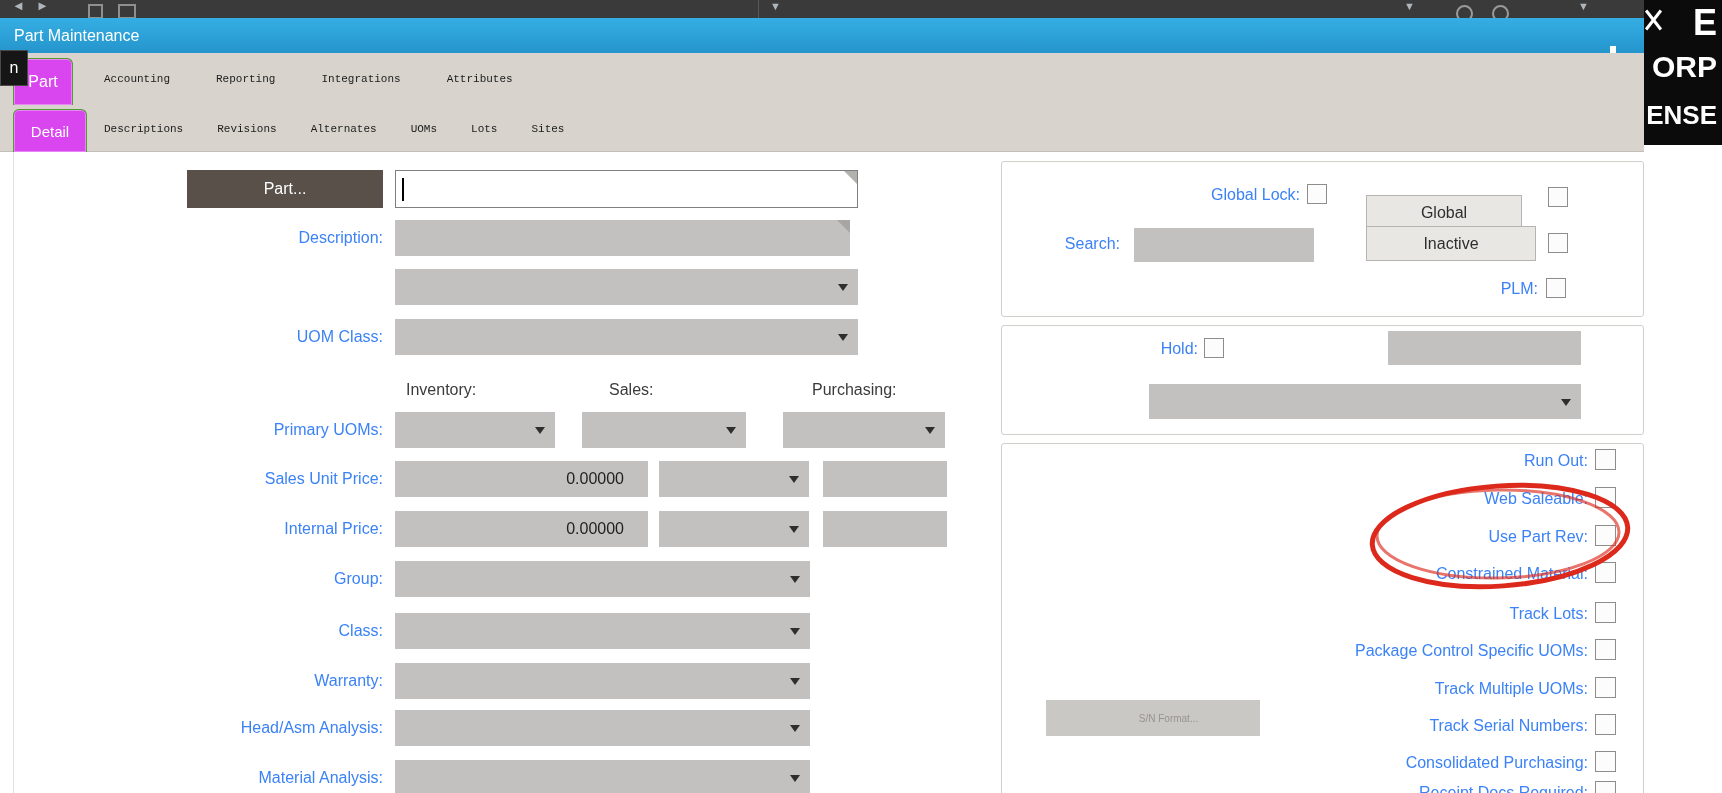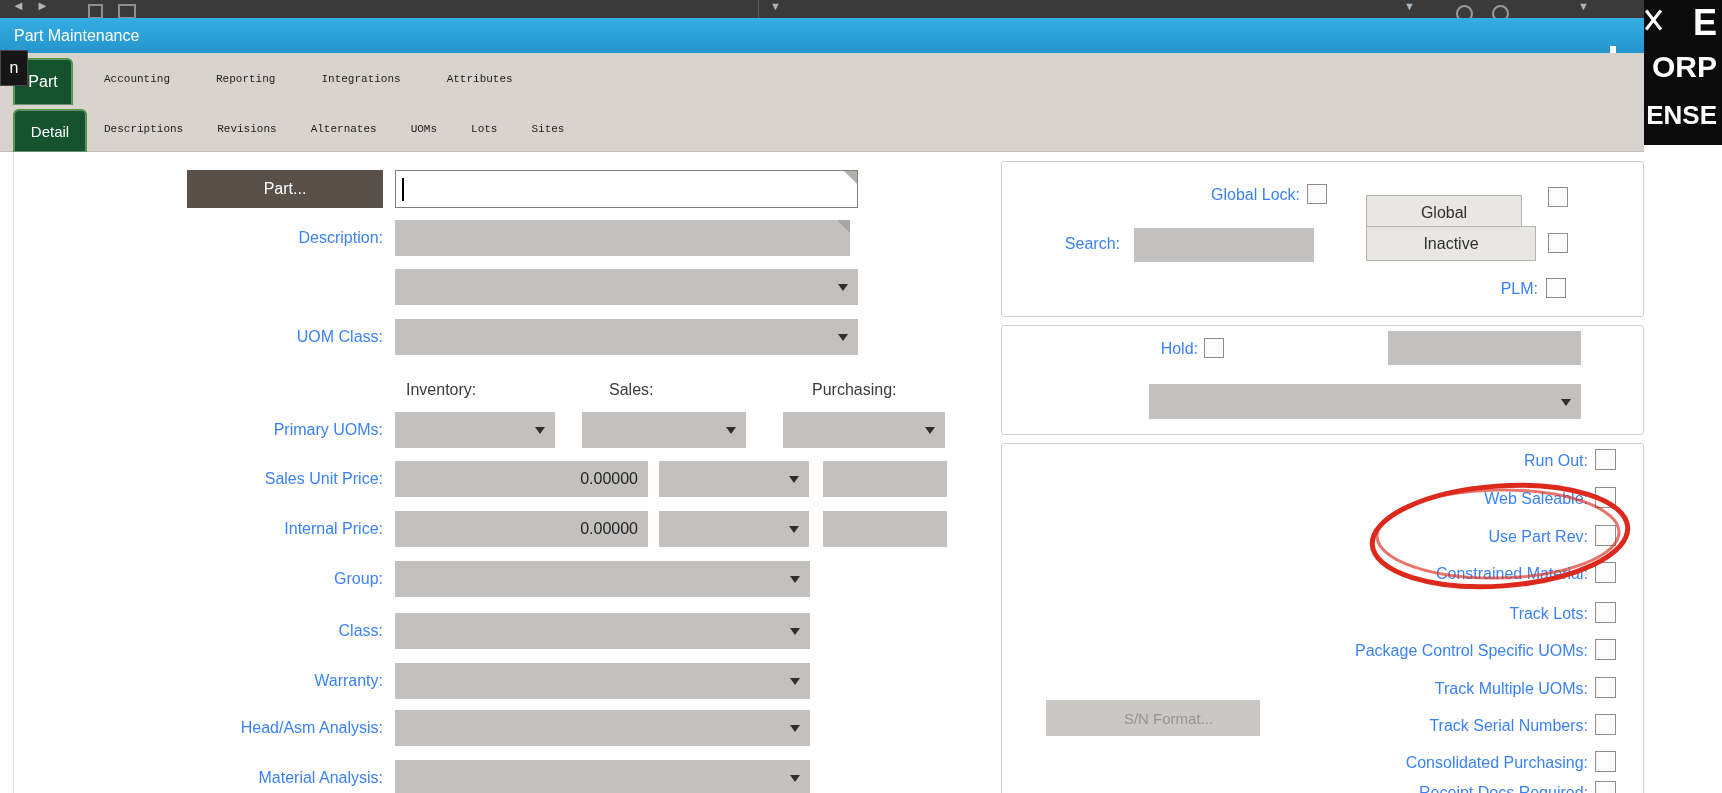--- a/index.html
+++ b/index.html
@@ -19,41 +19,41 @@
   .logo{position:absolute;left:1644px;top:0;width:78px;height:145px;background:#0b0b0b;overflow:hidden;}
   .logo-line{position:absolute;right:5px;color:#fff;font-weight:700;white-space:nowrap;}
   
   .badge{position:absolute;left:0;top:50px;width:26px;height:34px;background:#161616;color:#fff;
          font-size:16px;display:flex;align-items:center;justify-content:center;border:1px solid #4a4a4a;z-index:40;}
   
   .tabrow{position:absolute;left:0;width:1644px;background:#d8d4cd;display:flex;align-items:center;box-sizing:border-box;}
   .tabrow1{top:53px;height:52px;padding-left:104px;gap:46px;}
   .tabrow2{top:105px;height:47px;padding-left:104px;gap:34px;}
   .tab-inactive{color:#1c1c1c;font-size:11px;white-space:nowrap;cursor:default;font-family:Liberation Mono, monospace;}
-  .tab-active{position:absolute;background:#14532d;border:1px solid #4f9c31;border-bottom:none;
+  .tab-active{position:absolute;background:#d946ef;border:1px solid #4f9c31;border-bottom:none;
               border-radius:6px 6px 0 0;color:#fff;display:flex;align-items:center;justify-content:center;
               font-size:16px;box-shadow:inset 0 0 0 1px rgba(255,255,255,.35);box-sizing:border-box;z-index:5;}
   .rule{position:absolute;left:0;top:151px;width:1644px;height:1px;background:#c2bfba;}
   .vline{position:absolute;left:13px;top:152px;width:1px;height:641px;background:#e3e1dd;}
   
   .lbl{position:absolute;color:#3b82f6;font-size:16px;text-align:right;white-space:nowrap;}
   .hdr{position:absolute;color:#3b3b3b;font-size:16px;white-space:nowrap;}
   .fld{position:absolute;background:#c2c1bf;box-sizing:border-box;}
-  .fld.num{display:flex;align-items:center;justify-content:flex-end;padding-right:10px;
+  .fld.num{display:flex;align-items:center;justify-content:flex-end;padding-right:24px;
            color:#1f1f1f;font-size:16px;}
   .combo{position:absolute;background:#c2c1bf;box-sizing:border-box;}
   .arr{position:absolute;right:10px;top:50%;margin-top:-3px;width:0;height:0;
        border-left:5px solid transparent;border-right:5px solid transparent;border-top:7px solid #2e2e2e;}
   .fold{position:absolute;right:0;top:0;width:0;height:0;
         border-top:13px solid #b3b1ad;border-left:13px solid transparent;}
   .cb{position:absolute;width:20px;height:20px;background:#fcfcfc;border:1px solid #8f8d89;box-sizing:border-box;}
   .btn{position:absolute;background:#e9e7e3;border:1px solid #b6b4b0;color:#2e2e2e;font-size:16px;
        display:flex;align-items:center;justify-content:center;box-sizing:border-box;cursor:default;}
   .btn.dark{background:#585049;border:none;color:#fff;}
-  .btn.disabled{background:#cac8c4;border:none;color:#97948f;font-size:15px;padding-left:31px;}
+  .btn.disabled{background:#cac8c4;border:none;color:#97948f;font-size:10px;padding-left:31px;}
   .gbox{position:absolute;border:1px solid #d1cfca;border-radius:3px;background:#fff;box-sizing:border-box;}
   .input-white{position:absolute;background:#fff;border:1px solid #7f7f7f;box-sizing:border-box;}
   .cursor{position:absolute;left:6px;top:7px;width:2px;height:23px;background:#000;}
   .annot{position:absolute;z-index:30;pointer-events:none;}
   .pin{position:absolute;left:1606px;top:27px;}
   .logo-x{position:absolute;left:8px;top:8px;width:3px;height:24px;background:#fff;}
 </style>
 </head>
 <body>
 

